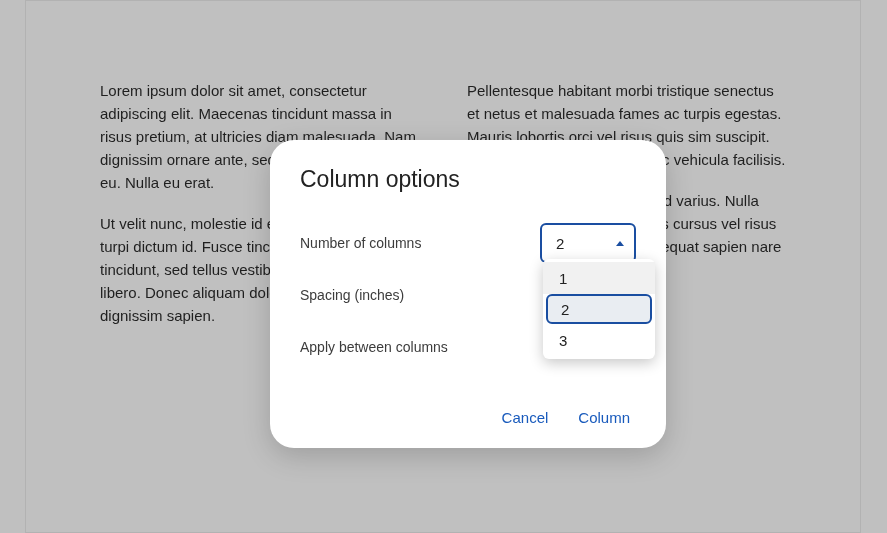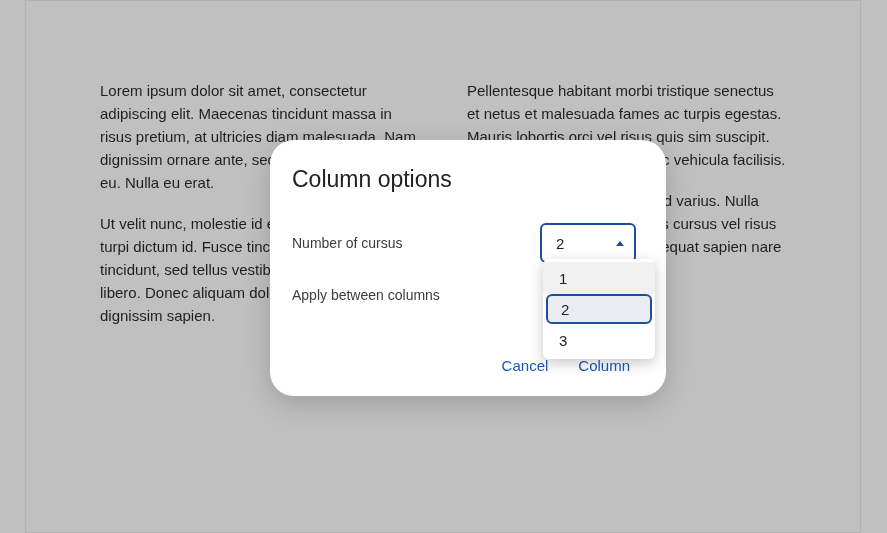--- a/index.html
+++ b/index.html
@@ -28,21 +28,21 @@
     color: #1f1f1f;
   }
   .col p { margin-bottom: 18px; }
   .modal {
     position: absolute;
     left: 270px; top: 140px;
     width: 396px;
     background: #ffffff;
     border-radius: 24px;
     box-shadow: 0 8px 28px rgba(0,0,0,0.18);
-    padding: 26px 30px 22px 22px;
+    padding: 26px 30px 22px 30px;
   }
   .modal-title {
     font-size: 23px;
     font-weight: 400;
     color: #222;
     margin-bottom: 24px;
   }
   .row {
     display: flex;
     align-items: center;
@@ -129,27 +129,30 @@
       <p>Pellentesque habitant morbi tristique senectus et netus et malesuada fames ac turpis egestas. Mauris lobortis orci vel risus quis sim suscipit. Nulla et lectus risus, cursus ac vehicula facilisis.</p>
       <p>Sed at nunc vitae urna ligula id varius. Nulla facilisi felis. Maecenas lobortis cursus vel risus pellentesque sit amet at consequat sapien nare nibh, vel fermentum.</p>
     </div>
   </div>
 </div>
 
 <div class="modal">
   <div class="modal-title">Column options</div>
 
   <div class="row">
-    <span>Number of cursus</span>
+    <span>Number of columns</span>
     <div class="select">
       <span>2</span>
       <span class="caret"></span>
     </div>
   </div>
 
+  <div class="row">
+    <span>Spacing (inches)</span>
+  </div>
 
   <div class="row">
     <span>Apply between columns</span>
   </div>
 
   <div class="dropdown">
     <div class="opt highlight">1</div>
     <div class="opt selected">2</div>
     <div class="opt">3</div>
   </div>

